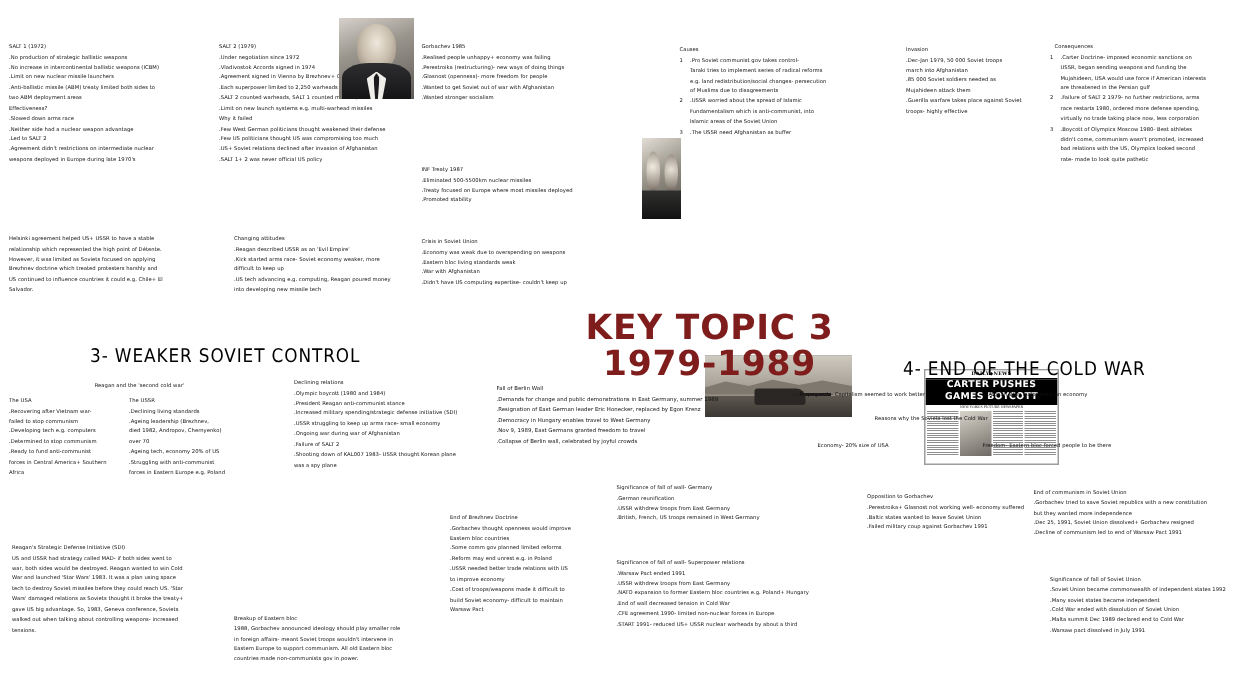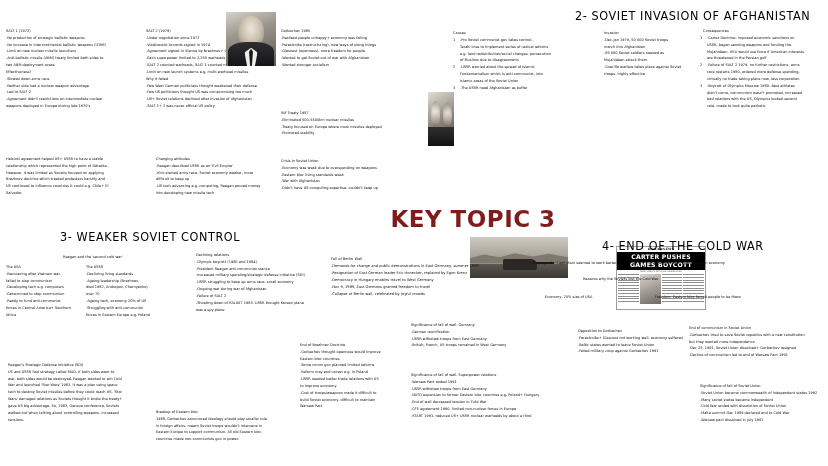--- a/index.html
+++ b/index.html
@@ -114,21 +114,20 @@
   #paper-daily-news .masthead{font-size:3.2px;letter-spacing:.2px;padding:.4px 0;}
   #paper-daily-news .banner{font-size:6.2px;padding:1px 0 1.4px;}
   #paper-daily-news .smallline{font-size:2.2px;text-align:center;font-family:"DejaVu Serif",serif;}
 </style>
 </head>
 <body>
 
 <div class="page">
 
 
-  <div class="abs section-title" style="left:575px;top:8px;">2- SOVIET INVASION OF AFGHANISTAN</div>
 
   <div class="abs txt" style="left:6px;top:28px;width:140px;">SALT 1 (1972)
  .No production of strategic ballistic weapons
  .No increase in intercontinental ballistic weapons (ICBM)
  .Limit on new nuclear missile launchers
  .Anti-ballistic missile (ABM) treaty limited both sides to
 two ABM deployment areas
 Effectiveness?
  .Slowed down arms race
  .Neither side had a nuclear weapon advantage
@@ -267,20 +266,21 @@
     <div class="cols" style="height:30px;">
       <div class="col"></div>
       <div class="col photoblock"></div>
       <div class="col"></div>
       <div class="col"></div>
     </div>
   </div>
 
   <div class="abs center-title" style="left:383px;top:208px;width:180px;">
     <div>KEY TOPIC 3</div>
+    <div>1979-1989</div>
   </div>
 
   <div class="abs section-title" style="left:60px;top:229px;">3- WEAKER SOVIET CONTROL</div>
 
   <div class="abs section-title" style="left:602px;top:238px;">4- END OF THE COLD WAR</div>
 
   <div class="abs txt center" style="left:28px;top:254px;width:130px;">Reagan and the 'second cold war'</div>
 
   <div class="abs txt" style="left:6px;top:264px;width:78px;">The USA
  .Recovering after Vietnam war-

